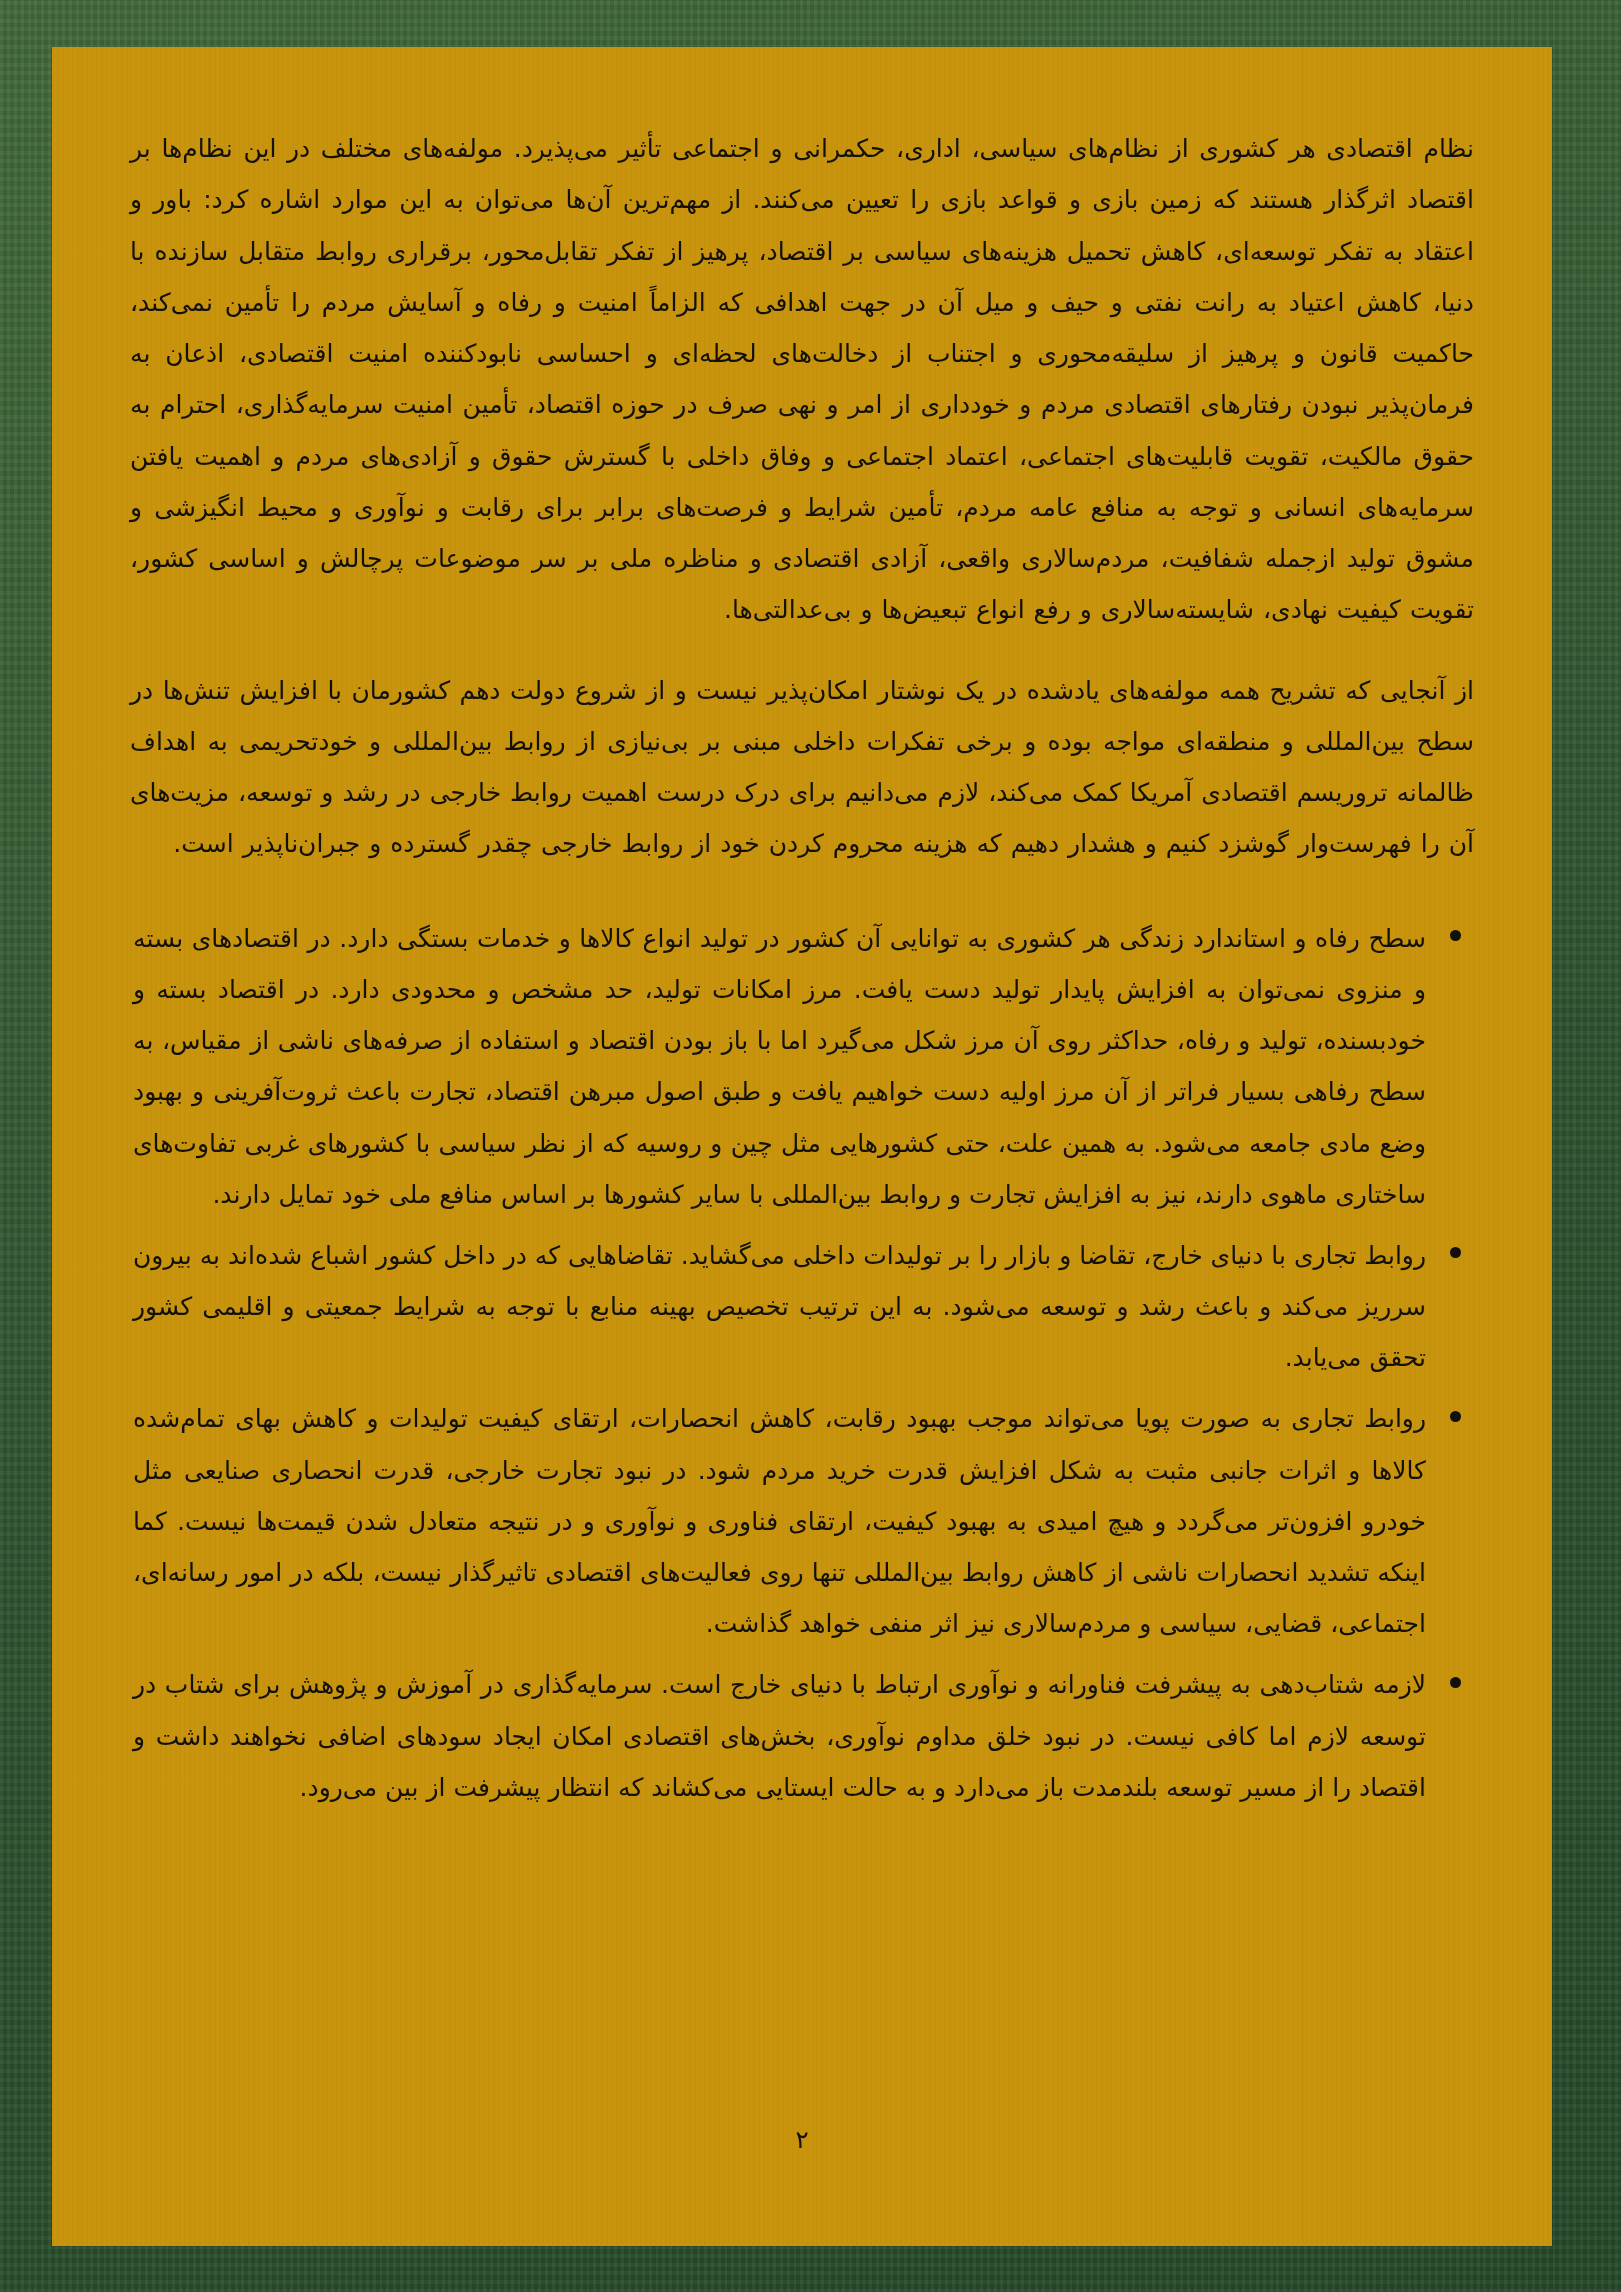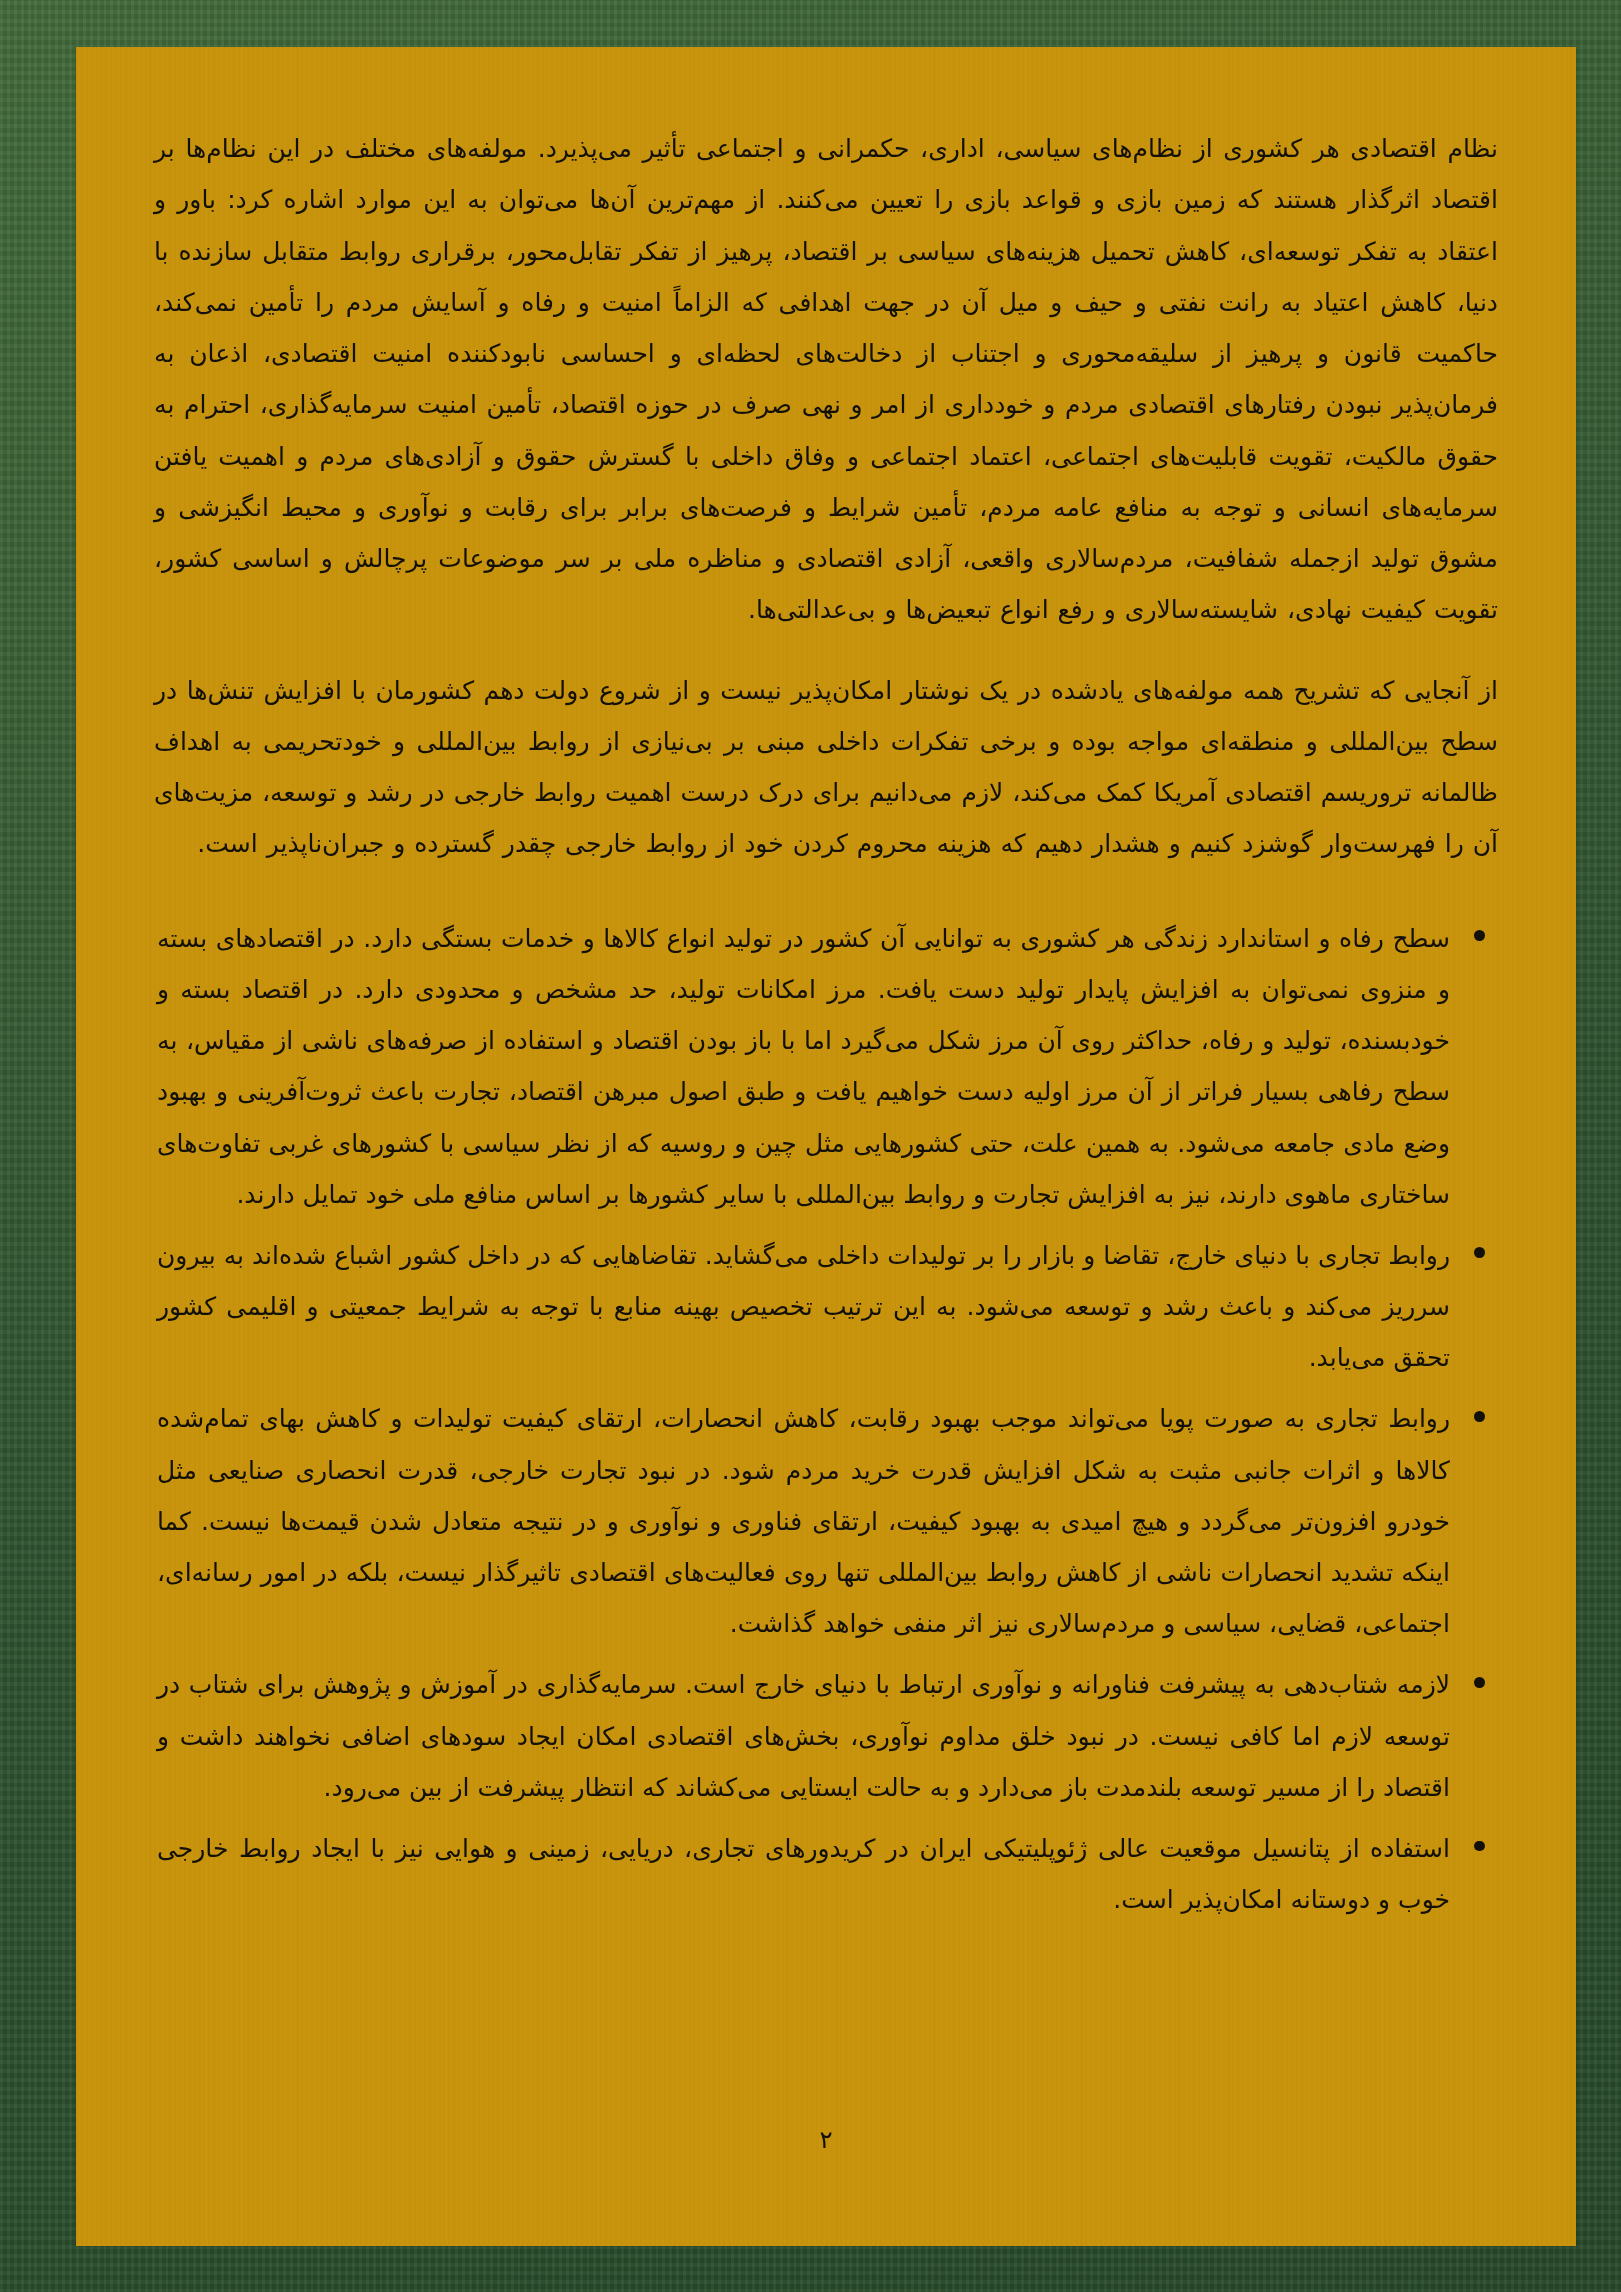--- a/index.html
+++ b/index.html
@@ -33,21 +33,21 @@
       repeating-linear-gradient(90deg,
         rgba(255,255,255,0.035) 0 2.9px, rgba(0,0,0,0.05) 2.9px 6.9px),
       repeating-linear-gradient(0deg,
         rgba(255,255,255,0.03) 0 3.9px, rgba(0,0,0,0.045) 3.9px 8.8px),
       linear-gradient(160deg, #436a3a 0%, #2f5330 55%, #27492a 100%);
     pointer-events: none;
   }
 
   .paper {
     position: absolute;
-    left: 76px;
+    left: 52px;
     top: 47px;
     width: 1500px;
     height: 2199px;
     background: #c8930b;           
     box-sizing: border-box;
     overflow: hidden;
     box-shadow: 0 0 0 1px rgba(0,0,0,0.08);
   }
   
   .paper::before {
@@ -141,24 +141,20 @@
           <span>روابط تجاری با دنیای خارج، تقاضا و بازار را بر تولیدات داخلی می‌گشاید. تقاضاهایی که در داخل کشور اشباع شده‌اند به بیرون سرریز می‌کند و باعث رشد و توسعه می‌شود. به این ترتیب تخصیص بهینه منابع با توجه به شرایط جمعیتی و اقلیمی کشور تحقق می‌یابد.</span>
         </li>
         <li>
           <span class="bullet-dot"></span>
           <span>روابط تجاری به صورت پویا می‌تواند موجب بهبود رقابت، کاهش انحصارات، ارتقای کیفیت تولیدات و کاهش بهای تمام‌شده کالاها و اثرات جانبی مثبت به شکل افزایش قدرت خرید مردم شود. در نبود تجارت خارجی، قدرت انحصاری صنایعی مثل خودرو افزون‌تر می‌گردد و هیچ امیدی به بهبود کیفیت، ارتقای فناوری و نوآوری و در نتیجه متعادل شدن قیمت‌ها نیست. کما اینکه تشدید انحصارات ناشی از کاهش روابط بین‌المللی تنها روی فعالیت‌های اقتصادی تاثیرگذار نیست، بلکه در امور رسانه‌ای، اجتماعی، قضایی، سیاسی و مردم‌سالاری نیز اثر منفی خواهد گذاشت.</span>
         </li>
         <li>
           <span class="bullet-dot"></span>
           <span>لازمه شتاب‌دهی به پیشرفت فناورانه و نوآوری ارتباط با دنیای خارج است. سرمایه‌گذاری در آموزش و پژوهش برای شتاب در توسعه لازم اما کافی نیست. در نبود خلق مداوم نوآوری، بخش‌های اقتصادی امکان ایجاد سودهای اضافی نخواهند داشت و اقتصاد را از مسیر توسعه بلندمدت باز می‌دارد و به حالت ایستایی می‌کشاند که انتظار پیشرفت از بین می‌رود.</span>
         </li>
-        <li>
-          <span class="bullet-dot"></span>
-          <span>استفاده از پتانسیل موقعیت عالی ژئوپلیتیکی ایران در کریدورهای تجاری، دریایی، زمینی و هوایی نیز با ایجاد روابط خارجی خوب و دوستانه امکان‌پذیر است.</span>
-        </li>
       </ul>
 
     </div>
 
     <div class="page-number">۲</div>
   </div>
 
 </div>
 
 

